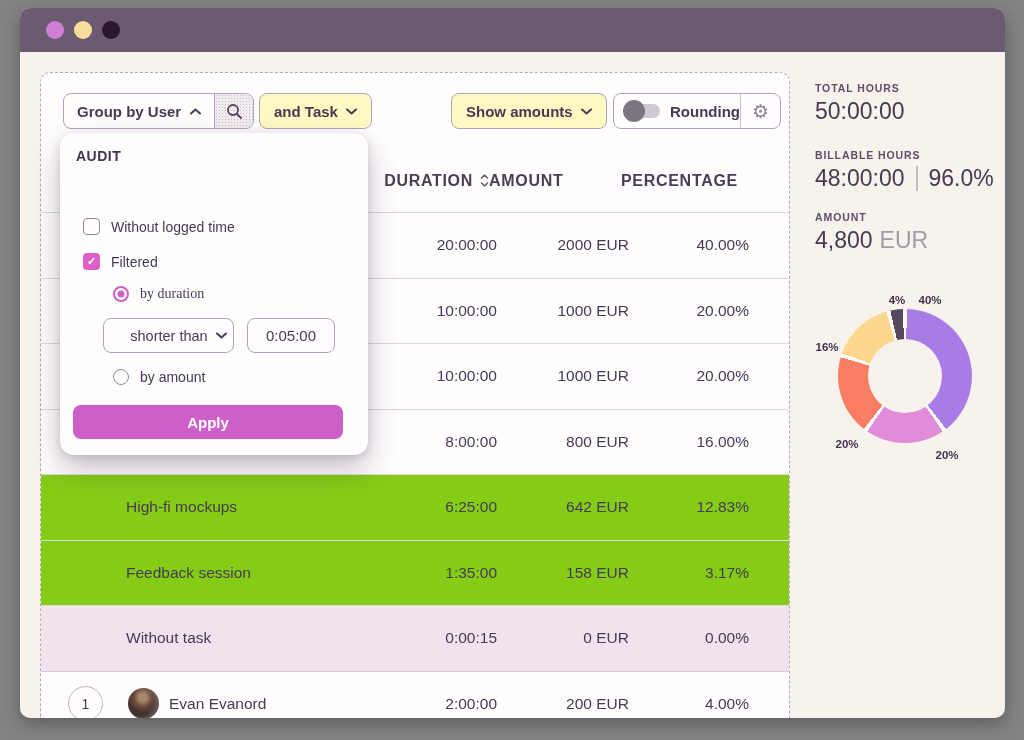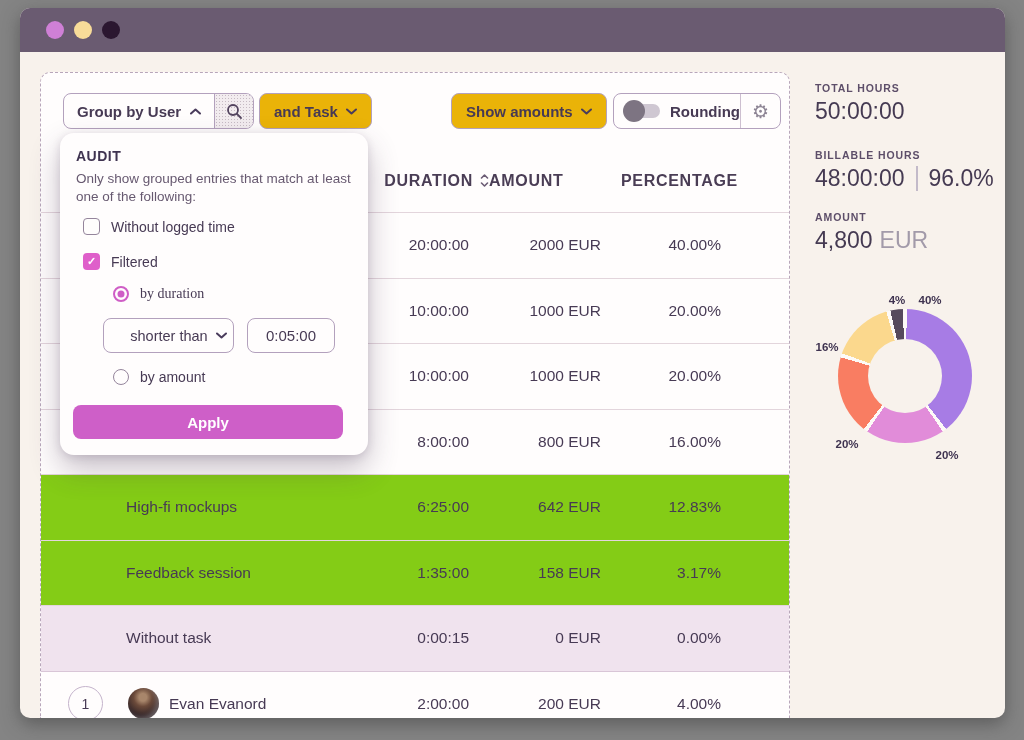--- a/index.html
+++ b/index.html
@@ -24,21 +24,21 @@
   .dot.dark{background:#2b1730;}
 
   
   .card{
     position:absolute;left:20px;top:64px;width:750px;height:646px;
     background:#fffdfd;border:1px dashed #b8a6ba;border-bottom:none;
     border-radius:10px 10px 0 0;box-sizing:border-box;overflow:hidden;
   }
   .btn{
     position:absolute;height:36px;display:inline-flex;align-items:center;gap:8px;
-    background:#eab308;border:1px solid #b3a1bd;border-radius:8px;
+    background:#fef9c3;border:1px solid #b3a1bd;border-radius:8px;
     font-size:15px;font-weight:600;color:#473a54;padding:0 14px;box-sizing:border-box;
     cursor:pointer;
   }
   .chev{display:inline-block;}
   .group-ctl{position:absolute;left:22px;top:20px;height:36px;display:flex;
     border:1px solid #b3a1bd;border-radius:8px;background:#fffdfd;box-sizing:border-box;overflow:hidden;}
   .group-label{display:flex;align-items:center;gap:9px;padding:0 13px;
     font-size:15px;font-weight:600;color:#473a54;cursor:pointer;}
   .search-sec{width:38px;border-left:1px solid #b3a1bd;display:flex;align-items:center;justify-content:center;
     background-color:#f2ecef;
@@ -57,21 +57,21 @@
   .thead{
     position:absolute;left:0;top:76px;width:100%;height:64px;box-sizing:border-box;
     display:grid;grid-template-columns:1fr 130px 132px 120px;padding-right:48px;
     align-items:center;border-bottom:1px solid #e3d5dc;
   }
   .th{font-size:16px;font-weight:700;letter-spacing:.7px;color:#4a3d55;text-align:left;}
   .th.dur{display:flex;align-items:center;justify-content:flex-end;gap:7px;}
   .rows{position:absolute;left:0;top:140px;width:100%;bottom:0;overflow:hidden;}
   .trow{
     height:65.5px;box-sizing:border-box;border-bottom:1px solid #e3d5dc;
-    display:grid;grid-template-columns:1fr 130px 132px 120px;padding-right:68px;align-items:center;
+    display:grid;grid-template-columns:1fr 130px 132px 120px;padding-right:40px;align-items:center;
   }
   .trow.v-white{background:#fffdfd;}
   .trow.v-tint{background:#84cc16;}
   .trow.v-purple{background:#f0e3ee;border-bottom:1px solid #d9c6d7;}
   .cell{font-size:15.5px;color:#473a54;text-align:right;white-space:nowrap;}
   .cell.name{text-align:left;padding-left:85px;}
   .cell.name.user{padding-left:27px;display:flex;align-items:center;}
   .idx-circle{width:33px;height:33px;border:1px solid #c5b4cc;border-radius:50%;background:#fffdfd;
     display:flex;align-items:center;justify-content:center;font-size:14px;color:#473a54;flex:none;}
   .avatar{width:31px;height:31px;border-radius:50%;margin-left:25px;flex:none;
@@ -251,21 +251,20 @@
         </div>
         <div class="cell">2:00:00</div>
         <div class="cell">200 EUR</div>
         <div class="cell">4.00%</div>
       </div>
     </div>
   </div>
 
   <div class="popup">
     <div class="p-title">AUDIT</div>
-    <div class="p-desc">Only show grouped entries that match at least one of the following:</div>
 
     <div class="opt" style="left:23px;top:85px;">
       <span class="cbx off"></span>
       <span>Without logged time</span>
     </div>
 
     <div class="opt" style="left:23px;top:120px;">
       <span class="cbx on">✓</span>
       <span>Filtered</span>
     </div>

